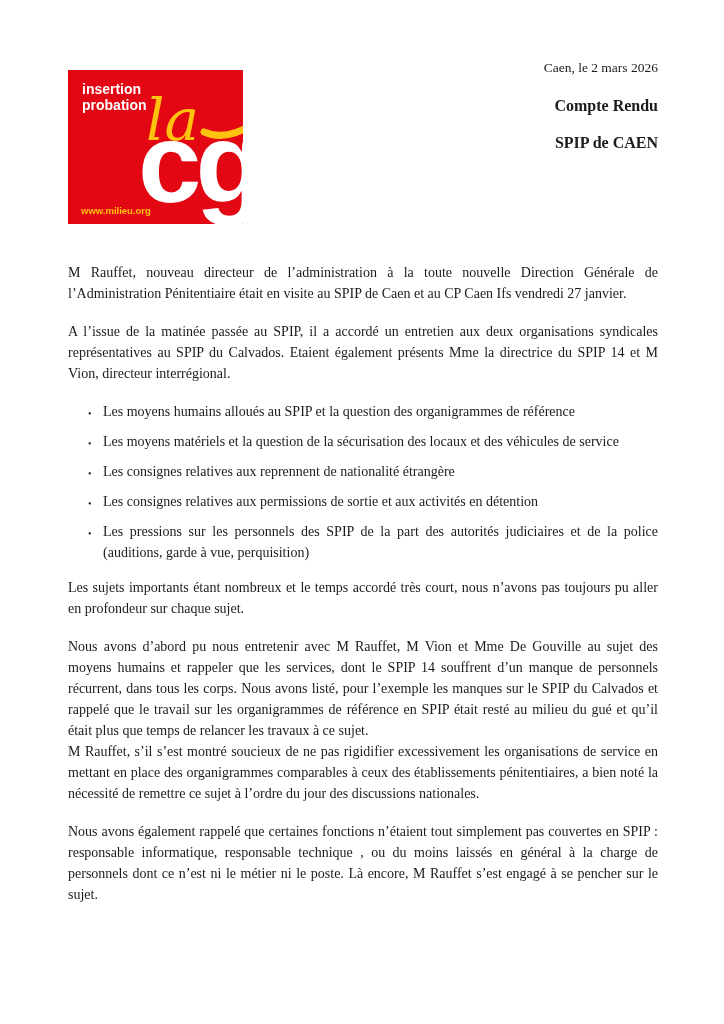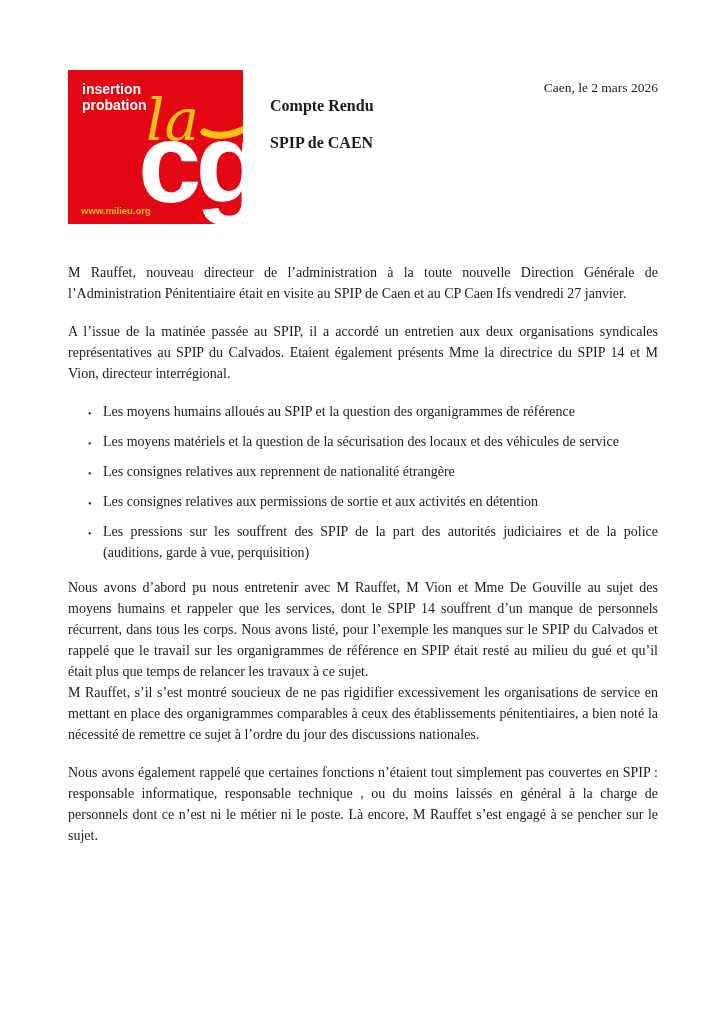--- a/index.html
+++ b/index.html
@@ -37,26 +37,26 @@
     font-size: 114px; line-height: 1;
     letter-spacing: -6px; white-space: nowrap;
   }
   .logo-url {
     position: absolute; left: 13px; bottom: 8px;
     color: #ffc20e; font-size: 9.5px; font-weight: bold;
   }
 
   
   .dateline {
-    position: absolute; top: 80px; left: 270px; right: 66px;
+    position: absolute; top: 60px; left: 270px; right: 66px;
     text-align: right; font-size: 13.5px;
   }
   .title-block {
     position: absolute; top: 97px; left: 270px; right: 66px;
-    text-align: left; font-weight: bold; font-size: 16px; line-height: 17px;
+    text-align: right; font-weight: bold; font-size: 16px; line-height: 17px;
   }
   .title-block .title-line { margin-bottom: 20px; }
 
   
   .doc-body {
     position: absolute; left: 68px; right: 66px; top: 262px;
     font-size: 14px; line-height: 21px; text-align: justify;
   }
   .doc-body p { margin: 0 0 17px 0; }
   .doc-body p.tight { margin-bottom: 0; }
@@ -100,21 +100,22 @@
 
   <div class="doc-body">
     <p>M Rauffet, nouveau directeur de l’administration à la toute nouvelle Direction Générale de l’Administration Pénitentiaire était en visite au SPIP de Caen et au CP Caen Ifs vendredi 27 janvier.</p>
     <p>A l’issue de la matinée passée au SPIP, il a accordé un entretien aux deux organisations syndicales représentatives au SPIP du Calvados. Etaient également présents Mme la directrice du SPIP 14 et M Vion, directeur interrégional.</p>
 
     <ul class="topics-list">
       <li>Les moyens humains alloués au SPIP et la question des organigrammes de référence</li>
       <li>Les moyens matériels et la question de la sécurisation des locaux et des véhicules de service</li>
       <li>Les consignes relatives aux reprennent de nationalité étrangère</li>
       <li>Les consignes relatives aux permissions de sortie et aux activités en détention</li>
-      <li>Les pressions sur les souffrent des SPIP de la part des autorités judiciaires et de la police (auditions, garde à vue, perquisition)</li>
+      <li>Les pressions sur les personnels des SPIP de la part des autorités judiciaires et de la police (auditions, garde à vue, perquisition)</li>
     </ul>
 
+    <p>Les sujets importants étant nombreux et le temps accordé très court, nous n’avons pas toujours pu aller en profondeur sur chaque sujet.</p>
     <p class="tight">Nous avons d’abord pu nous entretenir avec M Rauffet, M Vion et Mme De Gouville au sujet des moyens humains et rappeler que les services, dont le SPIP 14 souffrent d’un manque de personnels récurrent, dans tous les corps. Nous avons listé, pour l’exemple les manques sur le SPIP du Calvados et rappelé que le travail sur les organigrammes de référence en SPIP était resté au milieu du gué et qu’il était plus que temps de relancer les travaux à ce sujet.</p>
     <p>M Rauffet, s’il s’est montré soucieux de ne pas rigidifier excessivement les organisations de service en mettant en place des organigrammes comparables à ceux des établissements pénitentiaires, a bien noté la nécessité de remettre ce sujet à l’ordre du jour des discussions nationales.</p>
     <p>Nous avons également rappelé que certaines fonctions n’étaient tout simplement pas couvertes en SPIP : responsable informatique, responsable technique , ou du moins laissés en général à la charge de personnels dont ce n’est ni le métier ni le poste. Là encore, M Rauffet s’est engagé à se pencher sur le sujet.</p>
   </div>
 
 </div>
 
 </body></html>

